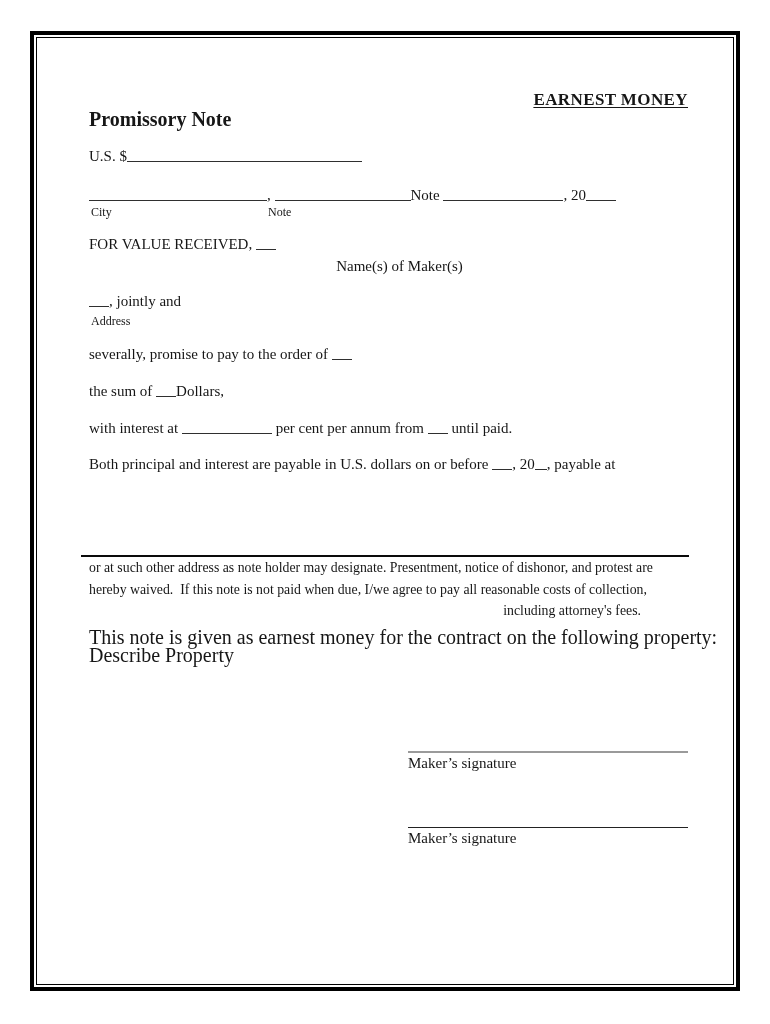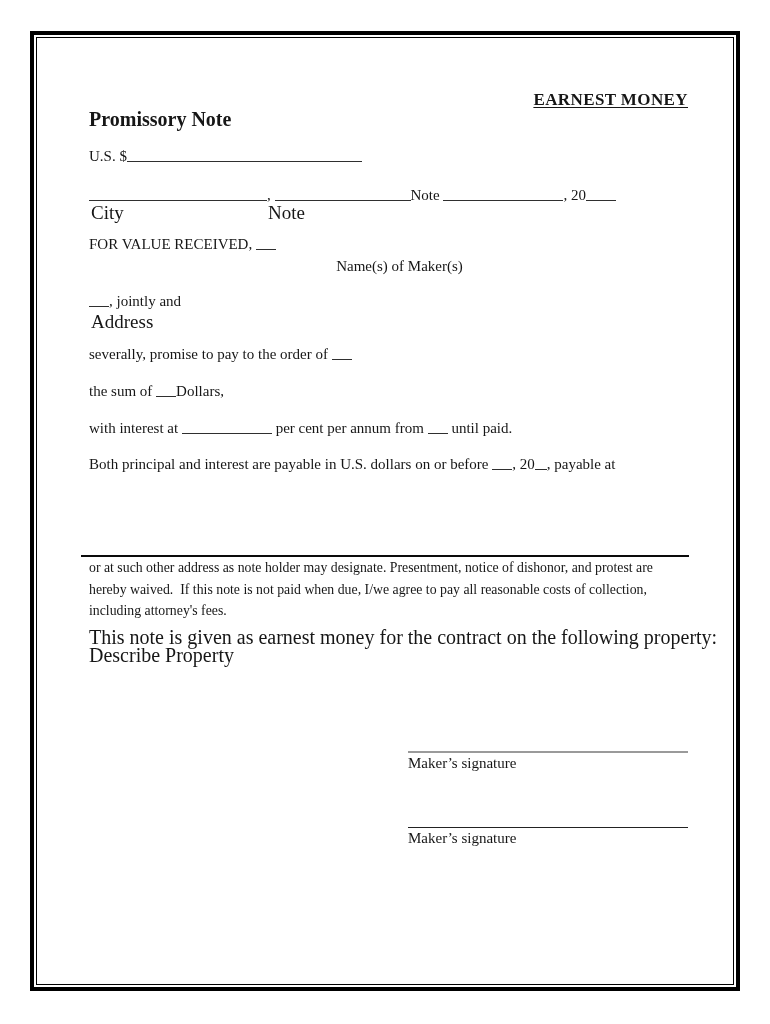--- a/index.html
+++ b/index.html
@@ -25,26 +25,26 @@
     margin:0; text-align:left; font-size:20px; font-weight:bold; line-height:18px;
   }
   .row {
     display:flex; align-items:flex-end; font-size:15px; line-height:18px;
     white-space:pre; flex-wrap:nowrap;
   }
   .row > span { flex:0 0 auto; }
   .fill { flex:1 1 auto; border-bottom:1px solid #2f2f2f; margin-bottom:3px; min-width:20px; }
   .ul  { flex:0 0 auto; display:inline-block; border-bottom:1px solid #2f2f2f; margin-bottom:3px; }
   .spacer { flex:1 1 auto; }
-  .labels-row { position:relative; height:17px; font-size:19px; line-height:17px;text-decoration:underline; }
+  .labels-row { position:relative; height:17px; font-size:12px; line-height:17px;text-decoration:underline; }
   .labels-row span { position:absolute; top:0; }
   .caption-center { font-size:15px; line-height:17px; text-align:center; text-indent:22px; }
   .text-line { font-size:20px; line-height:18px; white-space:pre; }
   .rule { width:608px; margin-left:-8px; border-top:2px solid #0a0a0a; height:0; }
-  .para { width:600px; font-size:15px; }
+  .para { width:600px; font-size:15px;text-align:right; }
   .para .para-line {
     display:block; white-space:pre; line-height:21.5px;
     transform:scaleX(0.92); transform-origin:left center;
   }
   .sig-block { margin-left:319px; width:280px; font-size:15px; }
   .sig-line-1 { border-top:2px solid #9a9a9a; height:0; }
   .sig-line-2 { border-top:1px solid #222; height:0; }
   .sig-label { line-height:17px; margin-top:2px; white-space:pre; }
 
   .m-amount    { margin-top:19px; }

